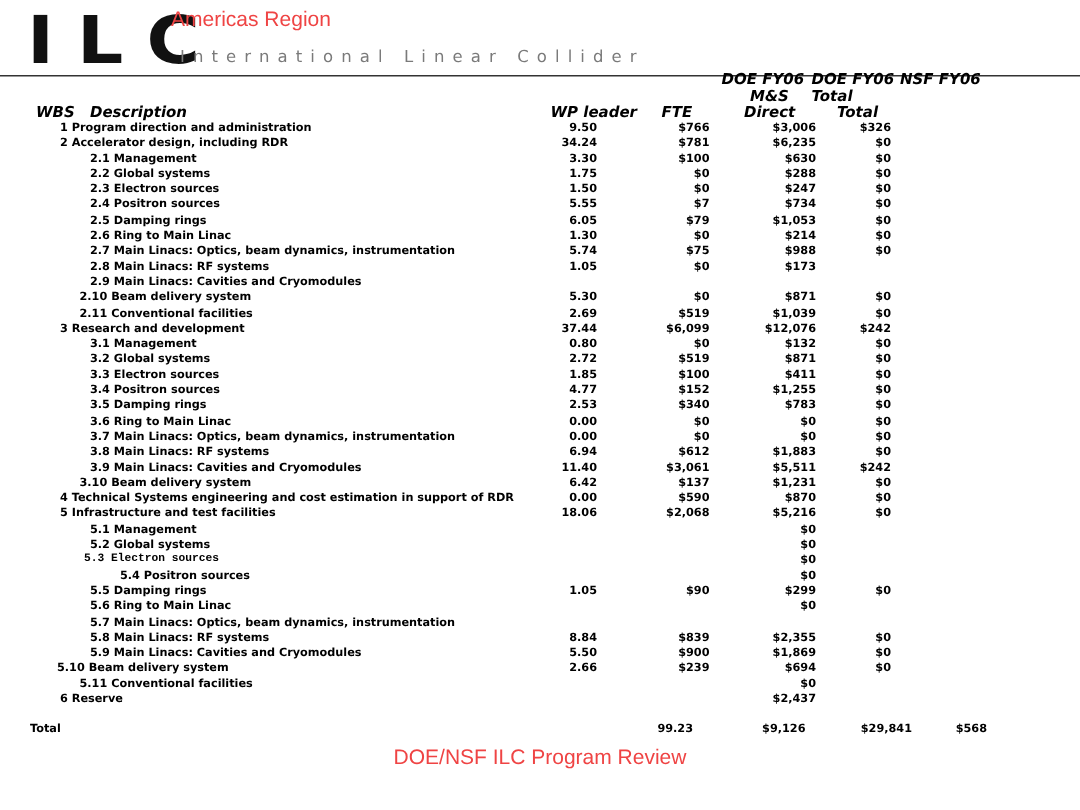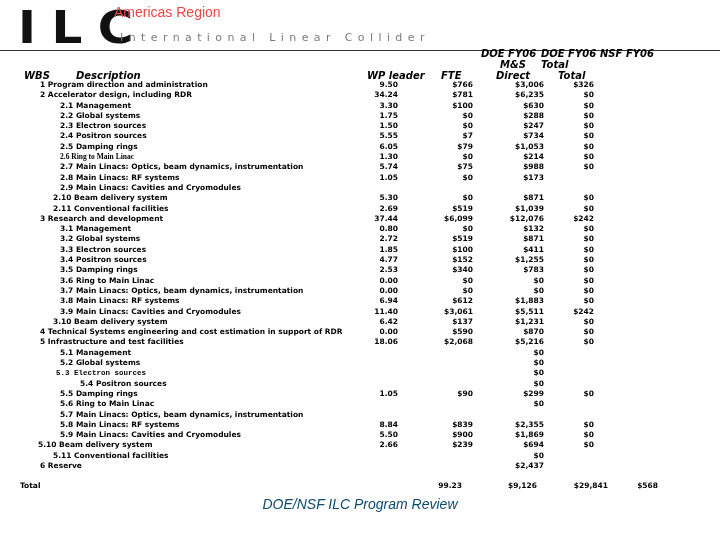--- a/index.html
+++ b/index.html
@@ -11,35 +11,35 @@
   .hdr { position:absolute; font-size:10px; font-weight:bold; font-style:italic; }
   .rows { position:absolute; left:0; top:80px; width:656px; }
   .row { position:relative; height:10.3px; font-size:7.5px; font-weight:bold; line-height:10.3px; white-space:nowrap; }
   .row span { position:absolute; }
   .num { text-align:right; }
   .c-desc { left:0; }
   .c-fte { right:258px; }
   .c-ms { right:183px; }
   .c-tot { right:112px; }
   .c-nsf { right:62px; }
-  .footer { position:absolute; left:0; width:720px; top:496px; text-align:center; font-family:"Liberation Sans", sans-serif; font-size:14px; color:#0c4a6e;font-style:italic; }
+  .footer { position:absolute; left:0; width:720px; top:496px; text-align:center; font-family:"Liberation Sans", sans-serif; font-size:14px; color:#ef4444; }
   .total { position:absolute; top:481px; left:0; width:720px; height:12px; font-size:7.5px; font-weight:bold; }
   .total span { position:absolute; }
 </style>
 </head>
 <body>
 
 <div class="logo">ILC</div>
 <div class="region">Americas Region</div>
 <div class="subtitle">International Linear Collider</div>
 <div class="rule"></div>
 
 <div>
   <span class="hdr" style="left:24px; top:70px;">WBS</span>
-  <span class="hdr" style="left:64px; top:70px;padding-left:12px;">Description</span>
+  <span class="hdr" style="left:48px; top:70px;padding-left:12px;">Description</span>
   <span class="hdr" style="left:367px; top:70px;">WP leader</span>
   <span class="hdr" style="left:441px; top:70px;">FTE</span>
   <span class="hdr" style="left:481px; top:48px;">DOE FY06</span>
   <span class="hdr" style="left:500px; top:59px;">M&amp;S</span>
   <span class="hdr" style="left:496px; top:70px;">Direct</span>
   <span class="hdr" style="left:541px; top:48px;">DOE FY06</span>
   <span class="hdr" style="left:541px; top:59px;">Total</span>
   <span class="hdr" style="left:558px; top:70px;">Total</span>
   <span class="hdr" style="left:600px; top:48px;">NSF FY06</span>
 </div>
@@ -88,21 +88,21 @@
       <span class="c-nsf num">$0</span>
     </div>
     <div class="row">
       <span class="c-desc" style="left: 60px;">2.5 Damping rings</span>
       <span class="c-fte num">6.05</span>
       <span class="c-ms num">$79</span>
       <span class="c-tot num">$1,053</span>
       <span class="c-nsf num">$0</span>
     </div>
     <div class="row">
-      <span class="c-desc" style="left: 60px; font-family: Liberation Serif, serif;">2.6 Ring to Main Linac</span>
+      <span class="c-desc" style="left: 60px;">2.6 Ring to Main Linac</span>
       <span class="c-fte num">1.30</span>
       <span class="c-ms num">$0</span>
       <span class="c-tot num">$214</span>
       <span class="c-nsf num">$0</span>
     </div>
     <div class="row">
       <span class="c-desc" style="left: 60px;">2.7 Main Linacs: Optics, beam dynamics, instrumentation</span>
       <span class="c-fte num">5.74</span>
       <span class="c-ms num">$75</span>
       <span class="c-tot num">$988</span>

